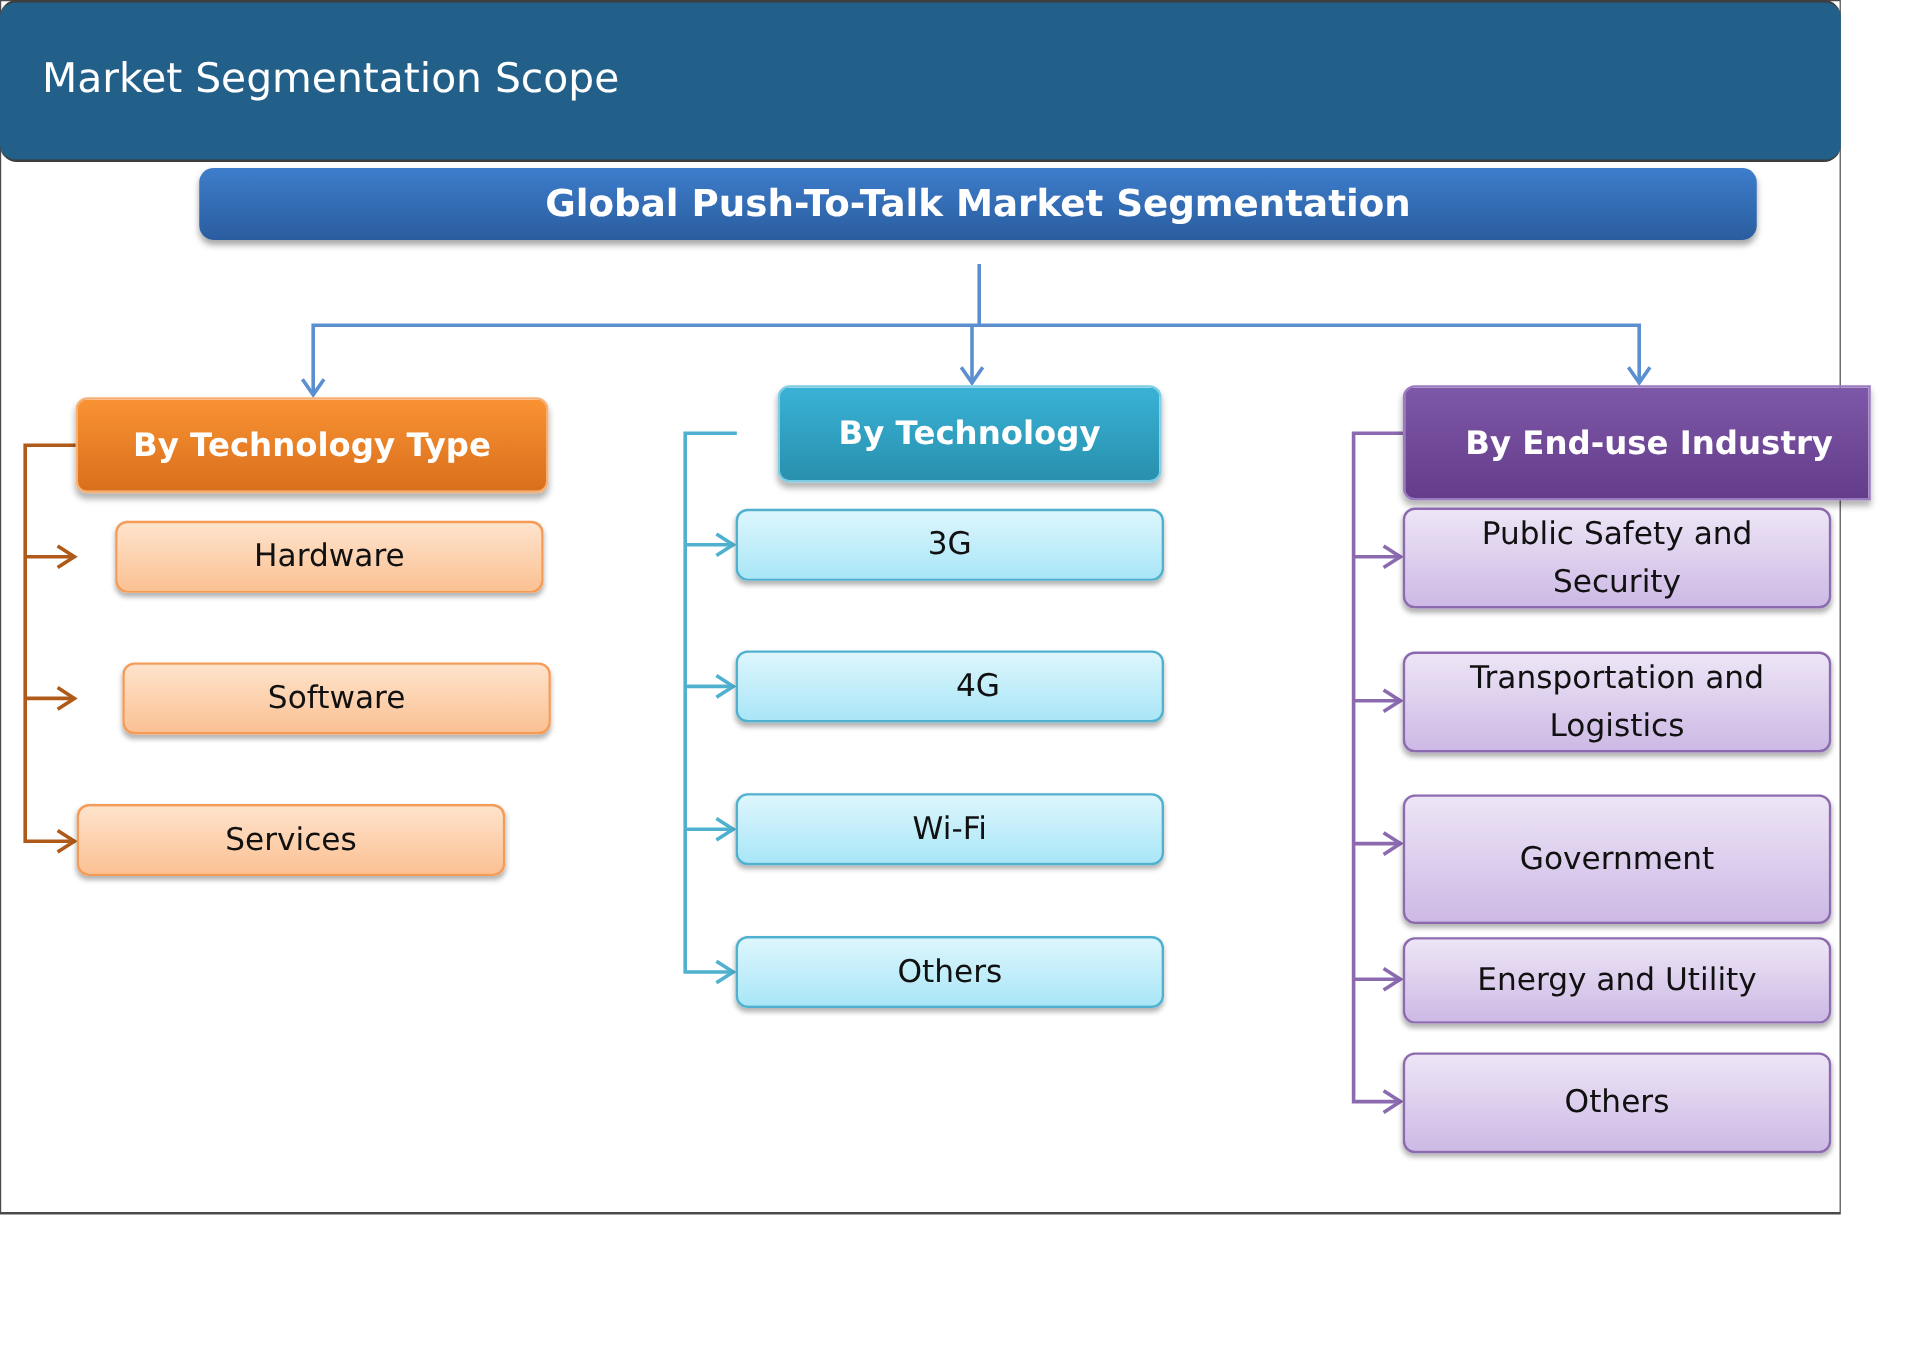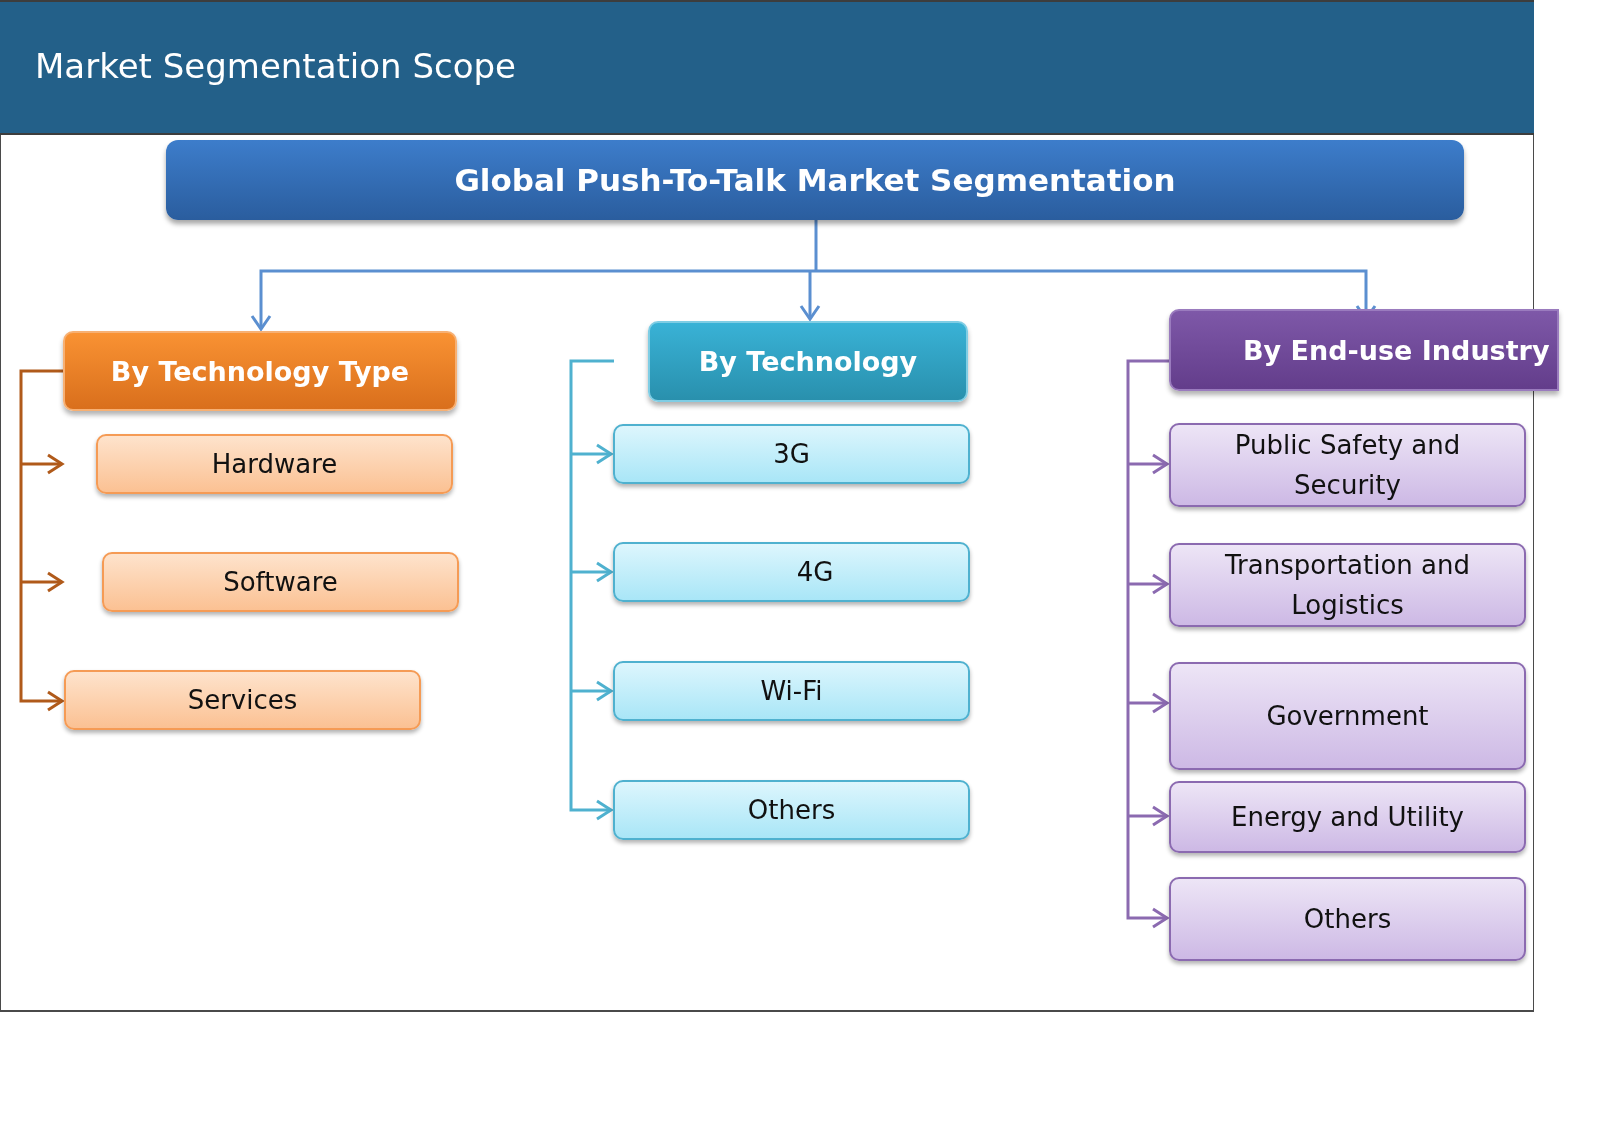--- a/index.html
+++ b/index.html
@@ -1,33 +1,33 @@
 <!DOCTYPE html>
 <html><head>
   <meta charset="utf-8">
   <style>
     html, body { margin: 0; padding: 0; background: #ffffff; }
     body { width: 1600px; height: 1127px; position: relative; overflow: hidden;
            font-family: "DejaVu Sans", "Liberation Sans", sans-serif; }
     .frame { position: absolute; left: 0; top: 0; width: 1534px; height: 1012px;
              border: 1px solid #4a4a4a; border-bottom: 2px solid #4a4a4a; box-sizing: border-box; background: #fff; }
     .header { position: absolute; left: 0; top: 0; width: 1534px; height: 135px;
-              background: #236089; border-top: 2px solid #3d3d3d; border-bottom: 2px solid #3d3d3d; box-sizing: border-box; }
+              background: #236089; border-top: 2px solid #3d3d3d; border-bottom: 2px solid #3d3d3d; box-sizing: border-box; border-radius: 14px; }
     .header-title { position: absolute; left: 35px; top: 44px; color: #ffffff; font-size: 34px;
                     font-family: "DejaVu Sans", sans-serif; letter-spacing: 0px; font-weight: normal; }
     svg.connectors { position: absolute; left: 0; top: 0; width: 1600px; height: 1127px; }
     .box { position: absolute; box-sizing: border-box; display: flex; align-items: center; justify-content: center;
            text-align: center; border-radius: 10px; }
-    .root { left: 166px; top: 140px; width: 1298px; height: 80px;
+    .root { left: 166px; top: 140px; width: 1298px; height: 60px;
             background: linear-gradient(#3d7dcb, #2a5d9e); color: #fff; font-weight: bold; font-size: 31px;
             box-shadow: 0 4px 5px rgba(0,0,0,0.35); border-radius: 12px; }
     .cat { color: #fff; font-weight: bold; font-size: 27px; box-shadow: 0 4px 5px rgba(0,0,0,0.3); }
     .cat-component { left: 63px; top: 331px; width: 394px; height: 80px; background: linear-gradient(#f99233, #d96f1c); border: 2px solid #f7b073; }
     .cat-technology { left: 648px; top: 321px; width: 320px; height: 81px; background: linear-gradient(#39b2d6, #2990ad); border: 2px solid #7fcde4; }
-    .cat-industry { left: 1169px; top: 309px; width: 390px; height: 82px; background: linear-gradient(#7e58a8, #633d8b); border: 2px solid #9a7bbe; border-radius: 10px 0 0 10px; justify-content: flex-start; padding-left: 72px; }
+    .cat-industry { left: 1169px; top: 321px; width: 390px; height: 96px; background: linear-gradient(#7e58a8, #633d8b); border: 2px solid #9a7bbe; border-radius: 10px 0 0 10px; justify-content: flex-start; padding-left: 50px; }
     .item { color: #111; font-size: 26px; line-height: 40px; box-shadow: 0 3px 4px rgba(0,0,0,0.3); }
     .item-orange { background: linear-gradient(#fee3cc, #fbc193); border: 2px solid #f59b55; width: 357px; height: 60px; left: 64px; }
     .item-blue { background: linear-gradient(#ddf6fd, #a9e6f7); border: 2px solid #4fb1cf; width: 357px; height: 60px; left: 613px; }
     .item-purple { background: linear-gradient(#ede5f6, #cdb9e5); border: 2px solid #8b6ab0; width: 357px; left: 1169px; }
     .item span { display: block; padding: 0 10px; }
   </style>
 </head>
 <body>
 
 <div class="frame"></div>

